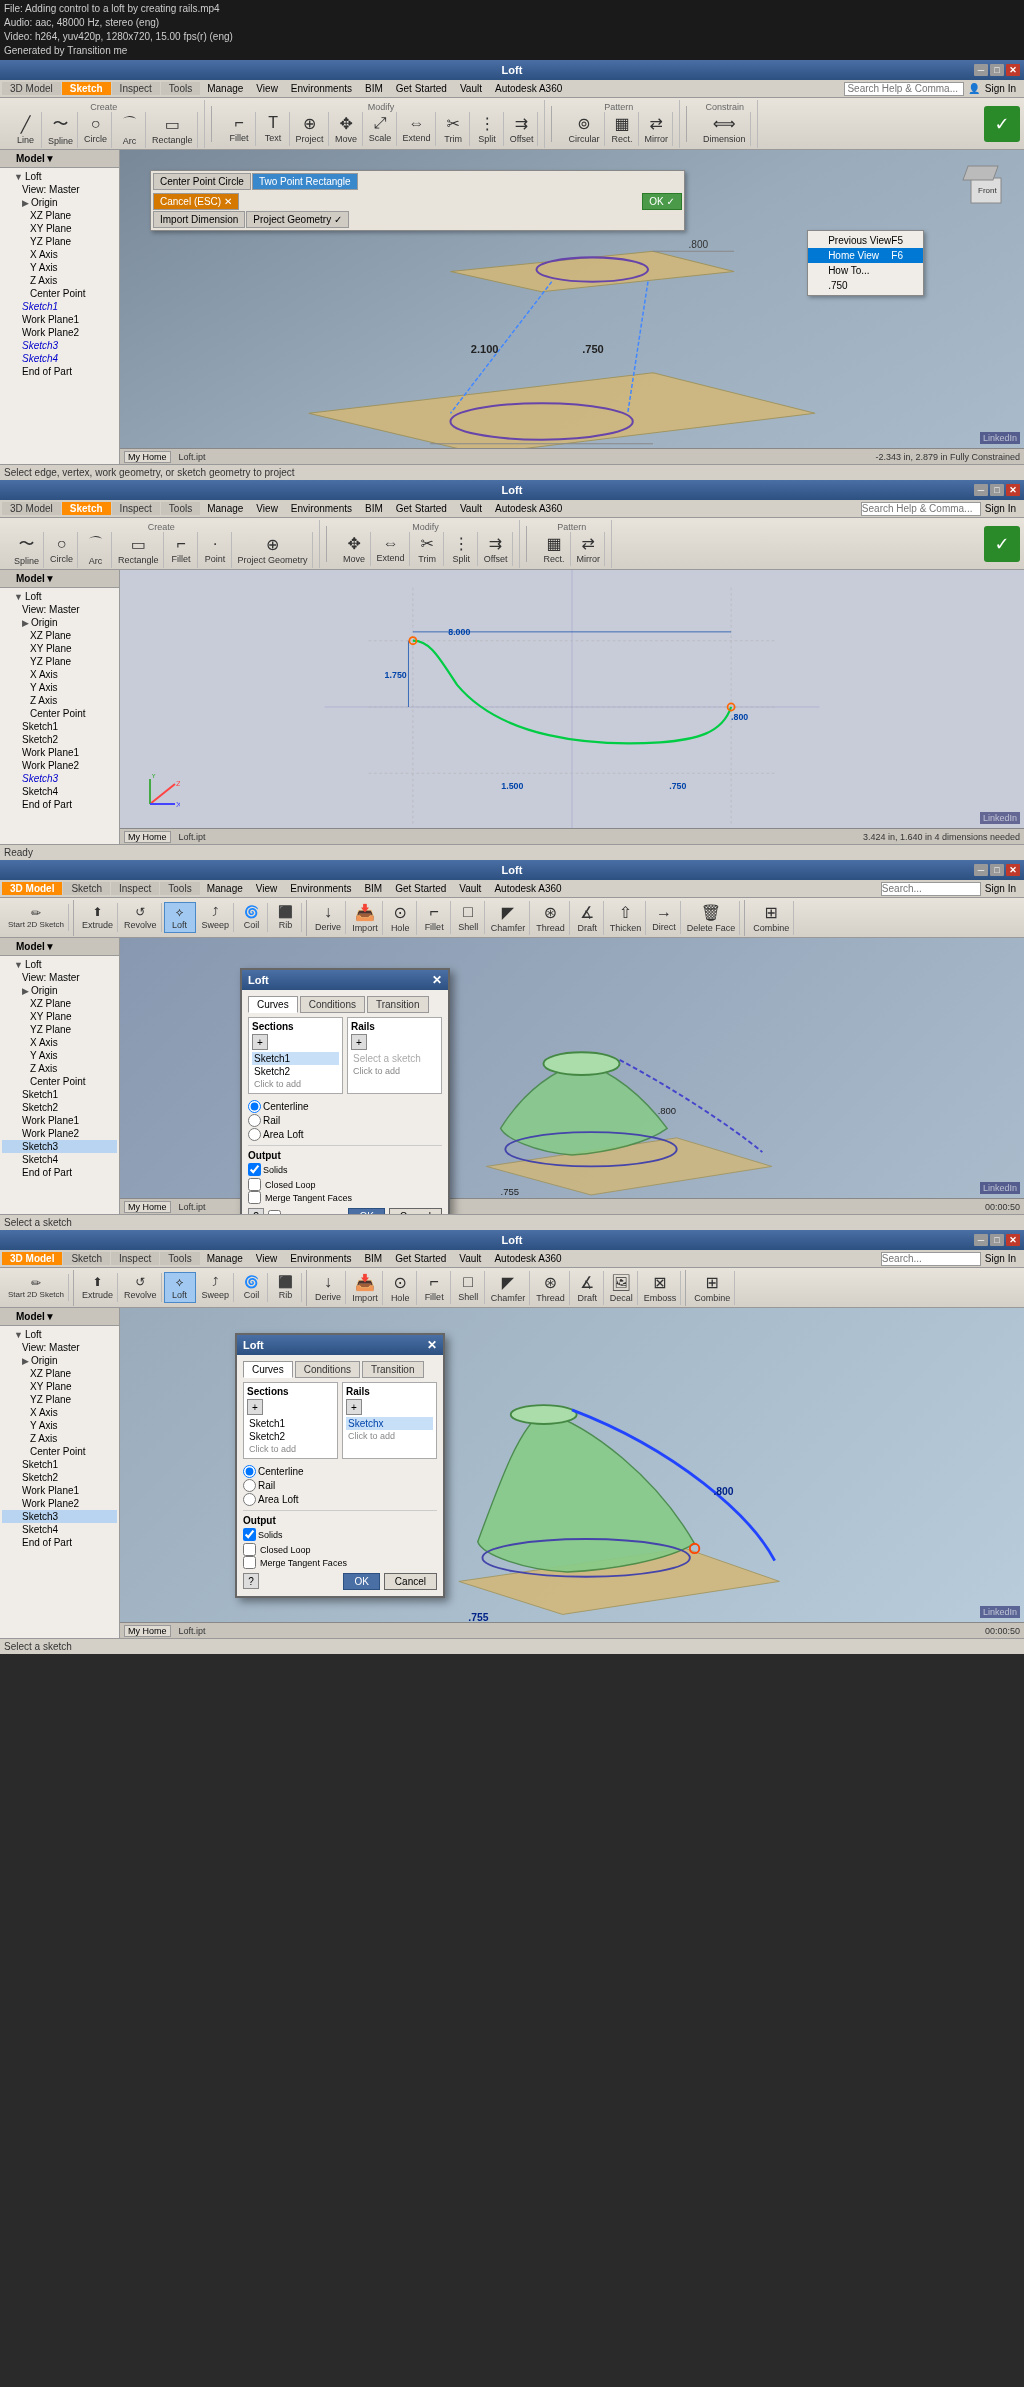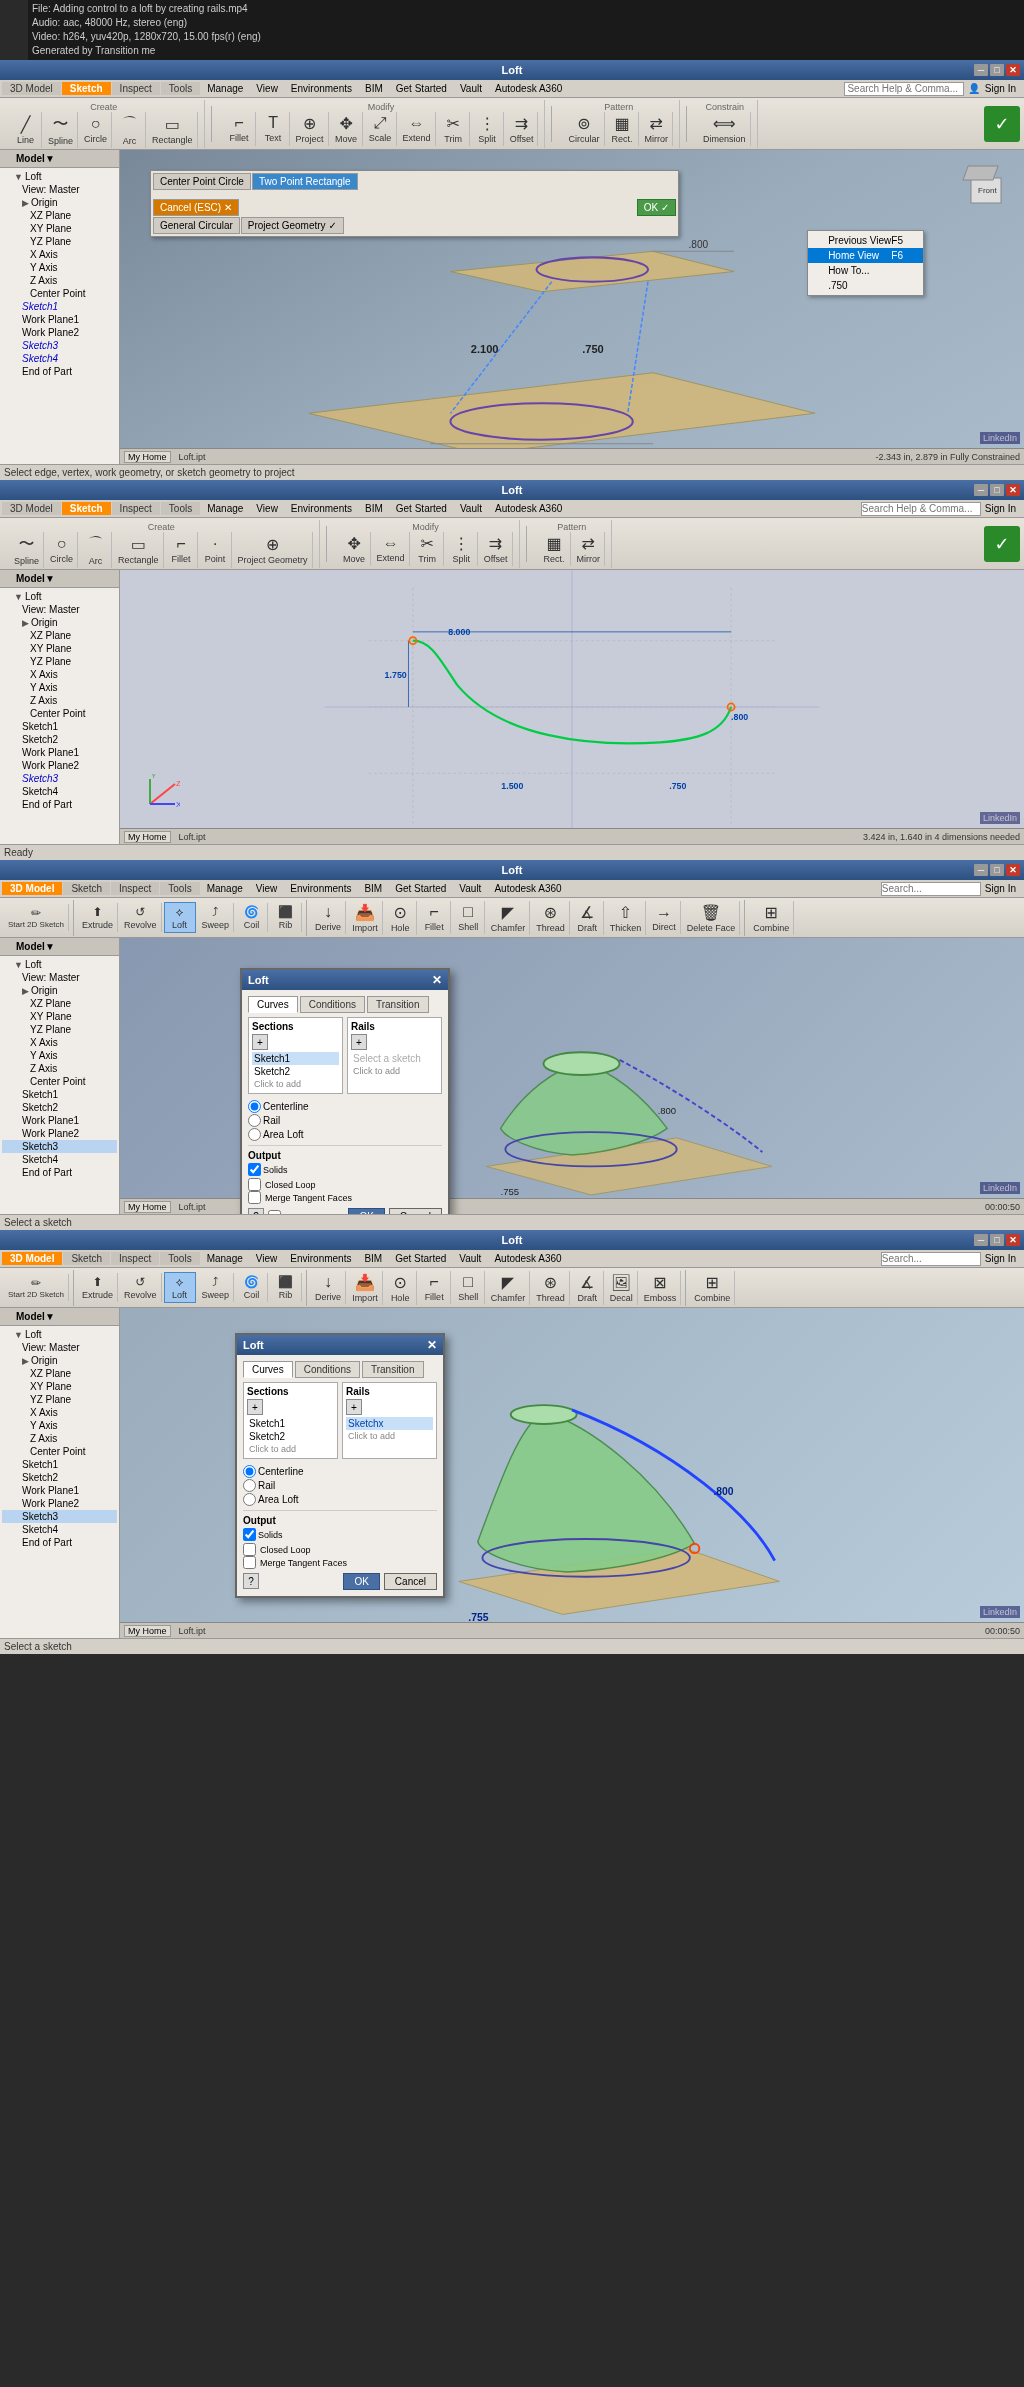--- a/index.html
+++ b/index.html
@@ -13,21 +13,20 @@
       overflow: hidden;
     }
 
     
     .video-info-bar {
       background: #1a1a1a;
       color: #ccc;
       font-size: 10px;
       padding: 2px 4px;
       line-height: 1.4;
-      margin-left: 28px;
     }
 
     .title-bar {
       height: 20px;
       background: linear-gradient(to bottom, #4a6fa5, #2c5080);
       display: flex;
       align-items: center;
       justify-content: center;
       color: white;
       font-size: 11px;
@@ -603,25 +602,25 @@
           <line x1="200" y1="290" x2="420" y2="290" stroke="#888" stroke-width="1"></line>
           <text x="295" y="305" font-size="10" fill="#333">.750</text>
 
           <text x="240" y="200" font-size="11" fill="#222" font-weight="bold">2.100</text>
           <text x="350" y="200" font-size="11" fill="#222" font-weight="bold">.750</text>
         </svg>
 
         <div class="floating-toolbar" style="top:20px;left:30px;">
           <div class="float-btn">Center Point Circle</div>
           <div class="float-btn" style="background:#3a88cc;color:white;">Two Point Rectangle</div>
-          <div style="width:100%;display:flex;justify-content:space-between;margin-top:8px;">
+          <div style="width:100%;display:flex;justify-content:space-between;margin-top:2px;">
             <div class="float-btn orange">Cancel (ESC) ✕</div>
             <div class="float-btn green">OK ✓</div>
           </div>
-          <div class="float-btn">General Circular</div>
+          <div class="float-btn">Import Dimension</div>
           <div class="float-btn">Project Geometry ✓</div>
         </div>
 
         <div style="position:absolute;top:80px;right:100px;background:#f0ede8;border:1px solid #888;padding:2px 0;box-shadow:2px 2px 4px rgba(0,0,0,0.3);font-size:10px;color:#000;z-index:150;">
           <div style="padding:2px 20px;cursor:pointer;">Previous View <span style="float:right;">F5</span></div>
           <div style="padding:2px 20px;cursor:pointer;background:#0078d4;color:white;">Home View <span style="float:right;">F6</span></div>
           <div style="padding:2px 20px;cursor:pointer;">How To...</div>
           <div style="padding:2px 20px;">.750</div>
         </div>
 

